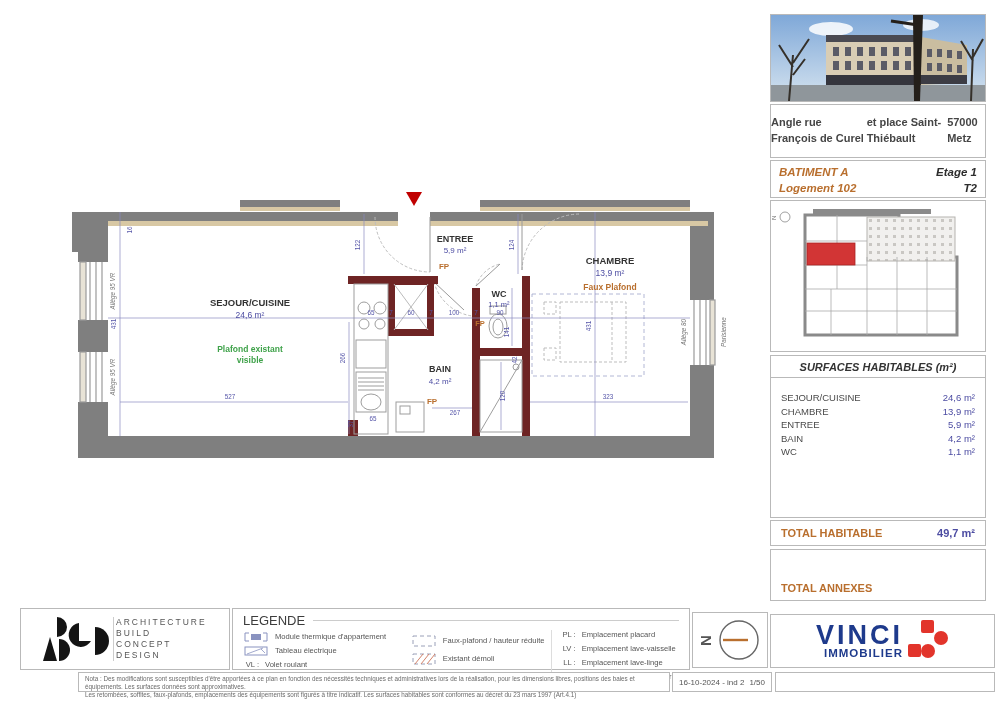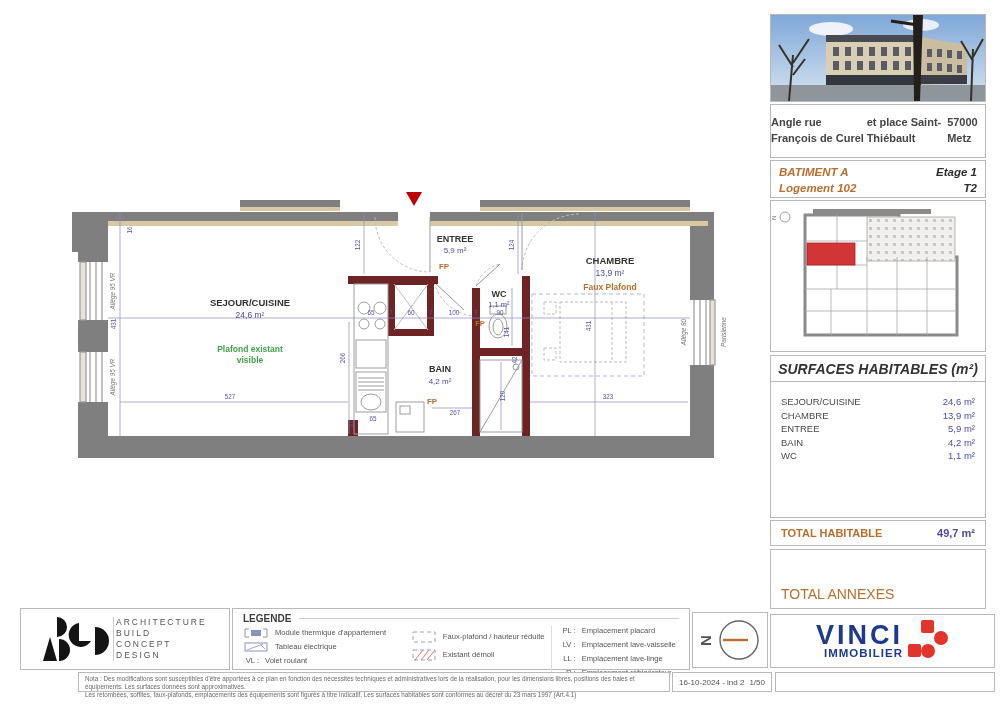--- a/index.html
+++ b/index.html
@@ -10,40 +10,40 @@
   .photo-box{left:770px;top:14px;width:216px;height:88px;padding:0;overflow:hidden;}
   .addr-box{left:770px;top:104px;width:216px;height:54px;display:flex;flex-direction:row;
             justify-content:center;align-items:center;font-weight:bold;font-size:11px;color:#454545;line-height:1.45;}
   .unit-box{left:770px;top:160px;width:216px;height:38px;padding:3px 8px;}
   .unit-row{display:flex;justify-content:space-between;font-style:italic;font-weight:bold;font-size:11.5px;line-height:16px;}
   .unit-row .o{color:#b96f2e;}
   .unit-row .d{color:#2e2e2e;}
   .keyplan-box{left:770px;top:200px;width:216px;height:152px;}
   .surf-box{left:770px;top:355px;width:216px;height:163px;}
   .surf-title{border-bottom:1px solid #b9b9b9;text-align:center;font-weight:bold;font-style:italic;
-              font-size:14px;padding:5px 0 4px;color:#333;}
+              font-size:11px;padding:5px 0 4px;color:#333;}
   .surf-rows{padding:13px 10px 0;}
   .surf-row{display:flex;justify-content:space-between;font-size:9.5px;color:#4a4a4a;line-height:13.5px;}
   .surf-row .v{color:#4c4ca2;}
   .total-box{left:770px;top:520px;width:216px;height:26px;display:flex;justify-content:space-between;
              align-items:center;padding:0 10px;font-weight:bold;font-size:11px;}
   .total-box .o{color:#b96f2e;}
   .total-box .v{color:#4c4ca2;}
-  .annex-box{left:770px;top:549px;width:216px;height:60px;display:flex;align-items:flex-end;padding:0 10px 6px;
-             font-weight:normal;font-size:14px;color:#b96f2e;}
+  .annex-box{left:770px;top:549px;width:216px;height:52px;display:flex;align-items:flex-end;padding:0 10px 6px;
+             font-weight:bold;font-size:11px;color:#b96f2e;}
   .vinci-box{left:770px;top:614px;width:225px;height:54px;display:flex;align-items:center;justify-content:center;gap:4px;}
   .vinci-text{text-align:right;}
   .vinci-name{font-weight:bold;font-size:27px;letter-spacing:3px;color:#1e3a8c;line-height:24px;}
   .vinci-sub{font-weight:bold;font-size:11.5px;letter-spacing:1px;color:#1e3a8c;}
   
   .abcd-box{left:20px;top:608px;width:210px;height:62px;display:flex;align-items:center;gap:2px;padding:0 12px;}
   .abcd-sep{width:1px;height:44px;background:#ccc;}
   .abcd-lines{font-size:8.5px;letter-spacing:2px;color:#555;line-height:11px;}
   .legend-box{left:232px;top:608px;width:458px;height:62px;padding:4px 10px;}
-  .legend-title{font-weight:bold;font-size:10px;color:#3c3c3c;display:flex;align-items:center;gap:8px;}
+  .legend-title{font-weight:normal;font-size:13px;color:#3c3c3c;display:flex;align-items:center;gap:8px;}
   .legend-title:after{content:"";flex:1;height:1px;background:#ccc;}
   .legend-cols{display:flex;margin-top:4px;}
   .lg-col{display:flex;flex-direction:column;gap:4px;}
   .lg-col1{width:180px;}
   .lg-col2{width:150px;padding-top:2px;}
   .lg-col3{width:128px;border-left:1px solid #ddd;padding-left:8px;margin-top:-2px;}
   .lg-item{display:flex;align-items:center;gap:6px;font-size:7.6px;color:#555;line-height:10px;}
   .lg-abbr{width:16px;text-align:right;color:#555;flex:none;}
   .north-box{left:692px;top:612px;width:76px;height:56px;}
   .nota-bar{left:78px;top:672px;width:592px;height:20px;padding:2px 6px;font-size:6.3px;color:#6a6a6a;line-height:8px;}

